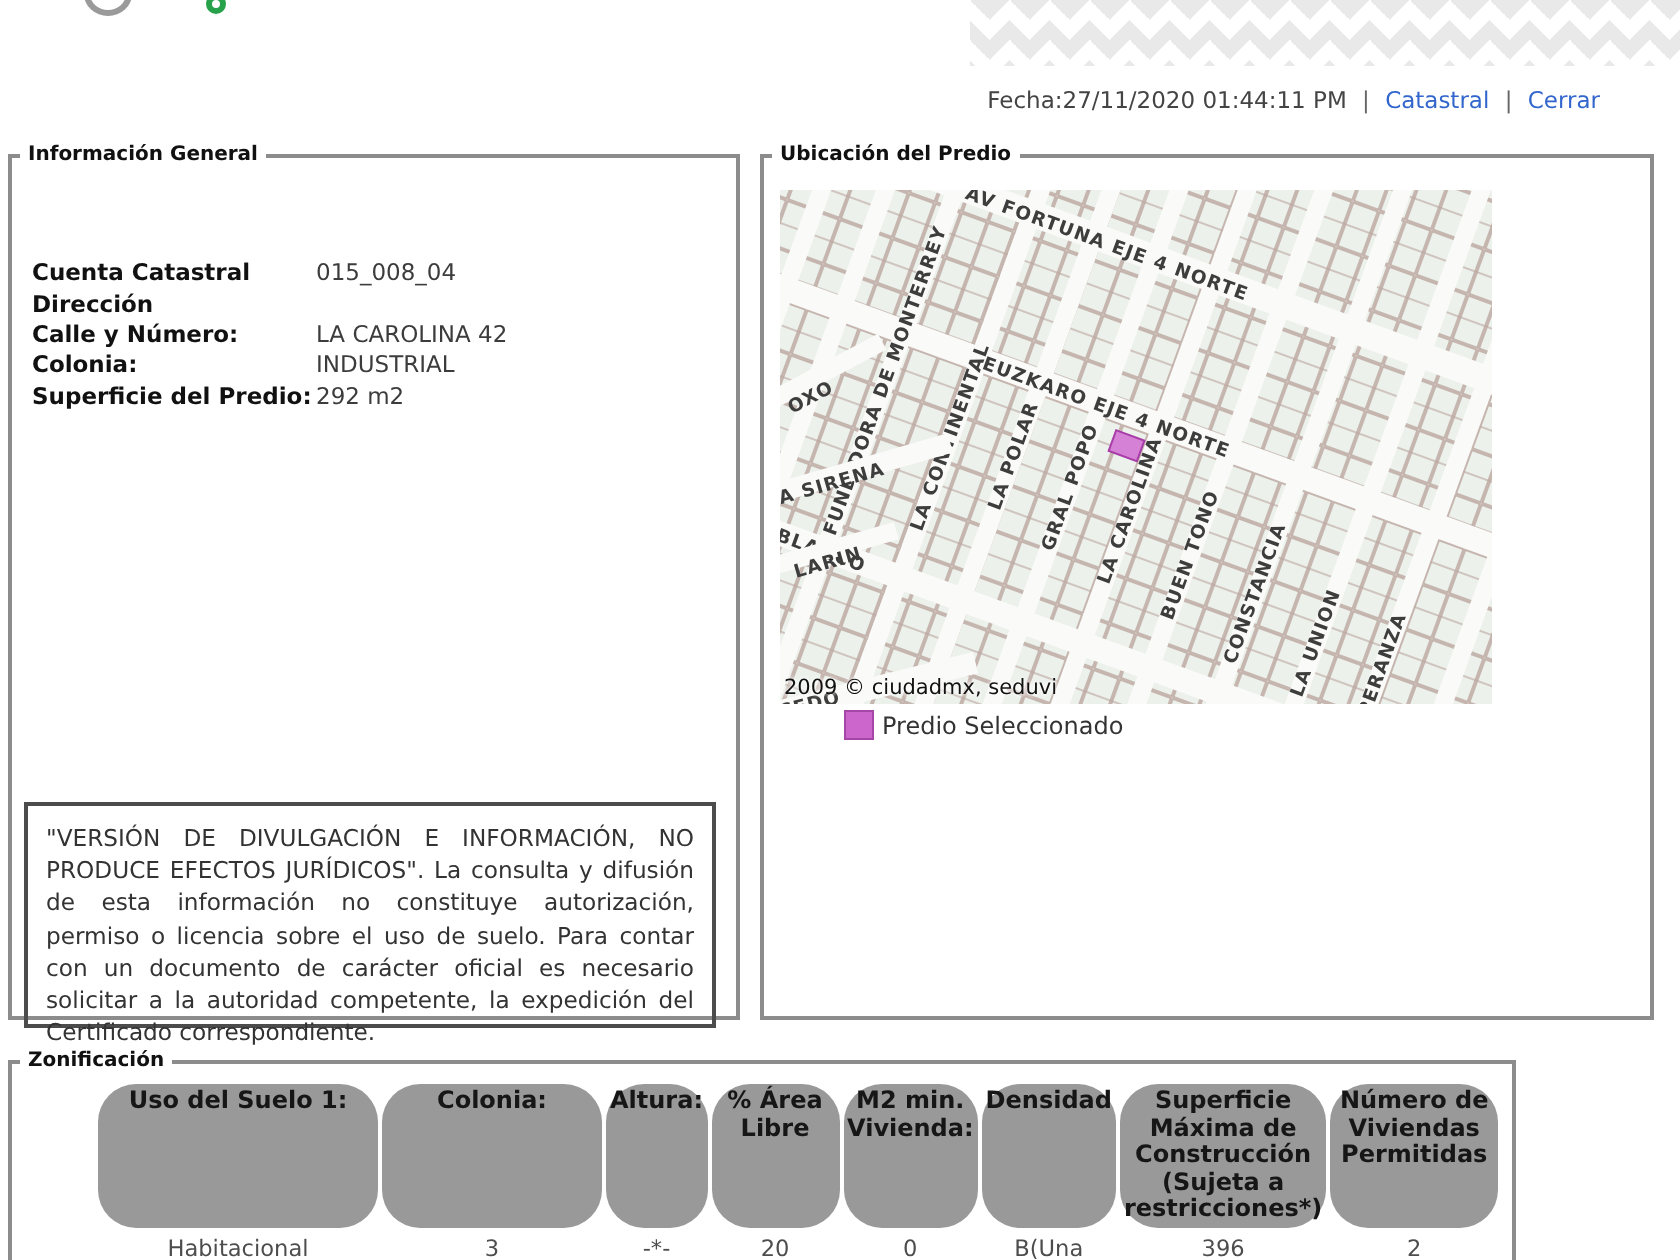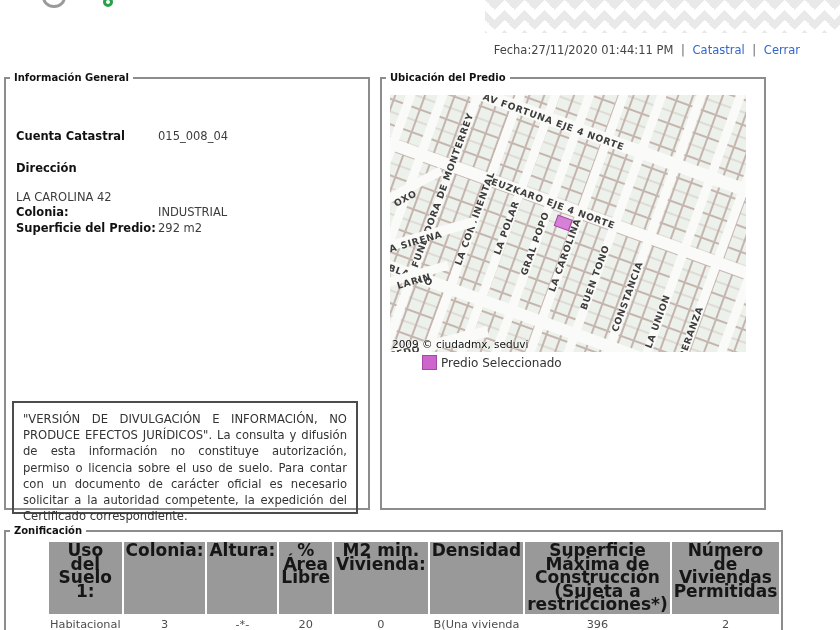--- a/index.html
+++ b/index.html
@@ -21,48 +21,48 @@
     background-size:20px 20px; background-repeat:repeat; }
 
   .topbar { position:absolute; top:43px; right:40px; font-size:11.5px; color:#444; }
   .topbar .sep { color:#666; margin:0 4px; }
   .toplink { color:#3366cc; text-decoration:none; cursor:pointer; }
 
   
   fieldset.fs { position:absolute; border:2px solid #8c8c8c; background:#fff; }
   fieldset.fs legend { font-size:10px; font-weight:bold; color:#111; margin-left:4px; padding:0 4px; }
   .fs-info   { left:4px;  top:72px;  width:366px; height:438px; }
-  .fs-map    { left:380px; top:72px; width:386px; height:438px; }
+  .fs-map    { left:380px; top:72px; width:447px; height:438px; }
   .fs-zoning { left:4px;  top:525px; width:754px; height:160px; }
 
   
   .info-content { position:relative; padding:46px 8px 0 10px; font-size:11.5px; color:#3c3c3c; }
   .irow { display:flex; line-height:15.5px; }
   .irow .lbl { min-width:142px; font-weight:bold; color:#111; }
   .irow .val { color:#3c3c3c; }
-  .row-cuenta { margin-bottom:16px; }
-  .dir-label { font-weight:bold; color:#111; margin-bottom:14px; line-height:15px; }
+  .row-cuenta { }
+  .dir-label { font-weight:bold; color:#111; line-height:15px; }
   .disclaimer { position:absolute; left:6px; top:318px; width:346px; height:113px;
     border:2px solid #4c4c4c; padding:8px 9px; font-size:11.6px; line-height:16.2px;
     color:#333; text-align:justify; }
 
   
   .map { position:absolute; left:8px; top:12px; width:356px; height:257px; overflow:hidden; background:#f2f4f0; }
   .map svg { display:block; }
   .map-attrib { position:absolute; left:2px; top:243px; font-size:10.5px; color:#111;
     text-shadow:0 0 2px #fff,0 0 2px #fff; white-space:nowrap; }
   .map-legend { position:absolute; left:8px; top:272px; display:flex; align-items:center; font-size:12px; color:#333;padding-left:32px; }
   .swatch { width:15px; height:15px; background:#cc66cc; border:1px solid #a646a6; margin-right:4px; display:inline-block; }
   .map-note { position:absolute; left:9px; top:352px; width:352px; font-size:11.8px; line-height:16.2px;
     color:#333; text-align:justify; }
 
   
   .ztable { margin:4px 0 0 41px; border-collapse:separate; border-spacing:2px; table-layout:fixed; }
-  .ztable th { background:#999999; color:#161616; font-size:17px; font-weight:bold;
-    vertical-align:top; text-align:center; padding:2px 2px; height:62px; line-height:13.5px; }
+  .ztable th { background:#999999; color:#161616; font-size:12px; font-weight:bold;
+    vertical-align:top; text-align:center; padding:2px 2px; height:62px; line-height:13.5px;border-radius:19px; }
   .ztable td { font-size:11.3px; color:#4d4d4d; text-align:center; vertical-align:top;
     padding:2px 1px 0 1px; line-height:13.5px; }
   .c0{width:140px}.c1{width:110px}.c2{width:46px}.c3{width:64px}.c4{width:56px}.c5{width:62px}.c6{width:90px}.c7{width:84px}
 
   
   .stname { font-family:"DejaVu Sans","Liberation Sans",sans-serif; font-size:9.3px; font-weight:bold;
     fill:#3d3d3d; letter-spacing:0.7px; }
 </style>
 </head>
 <body>
@@ -83,20 +83,21 @@
 
   <fieldset class="fs fs-info">
     <legend>Información General</legend>
     <div class="info-content">
       <div class="irow row-cuenta">
         <span class="lbl">Cuenta Catastral</span>
         <span class="val">015_008_04</span>
       </div>
       <div class="dir-label">Dirección</div>
       <div class="irow">
+        <span class="lbl">Calle y Número:</span>
         <span class="val">LA CAROLINA 42</span>
       </div>
       <div class="irow">
         <span class="lbl">Colonia:</span>
         <span class="val">INDUSTRIAL</span>
       </div>
       <div class="irow">
         <span class="lbl">Superficie del Predio:</span>
         <span class="val">292 m2</span>
       </div>

